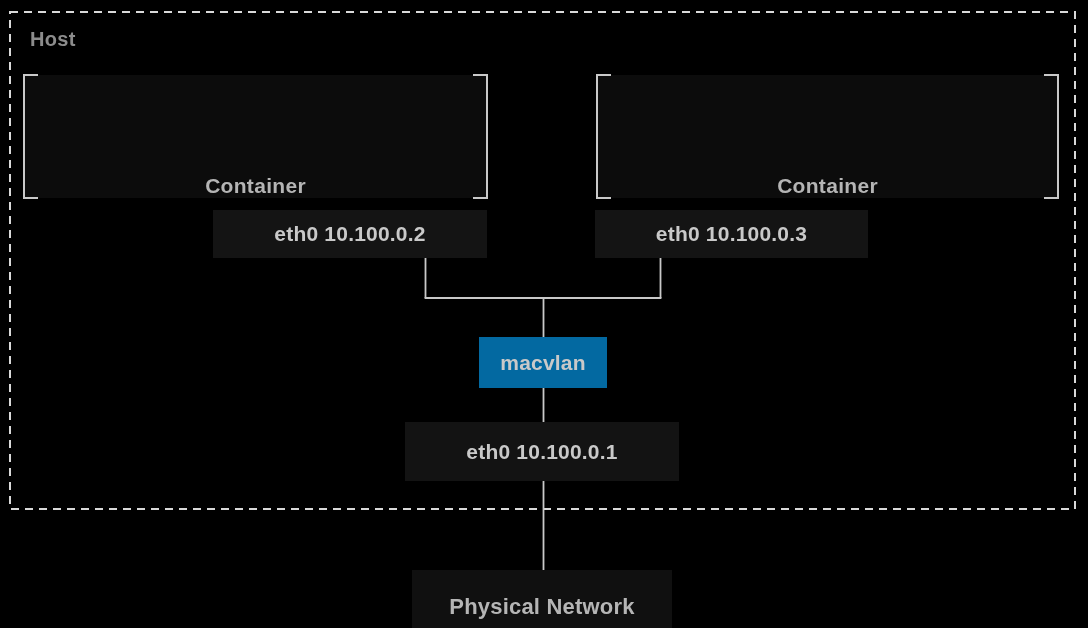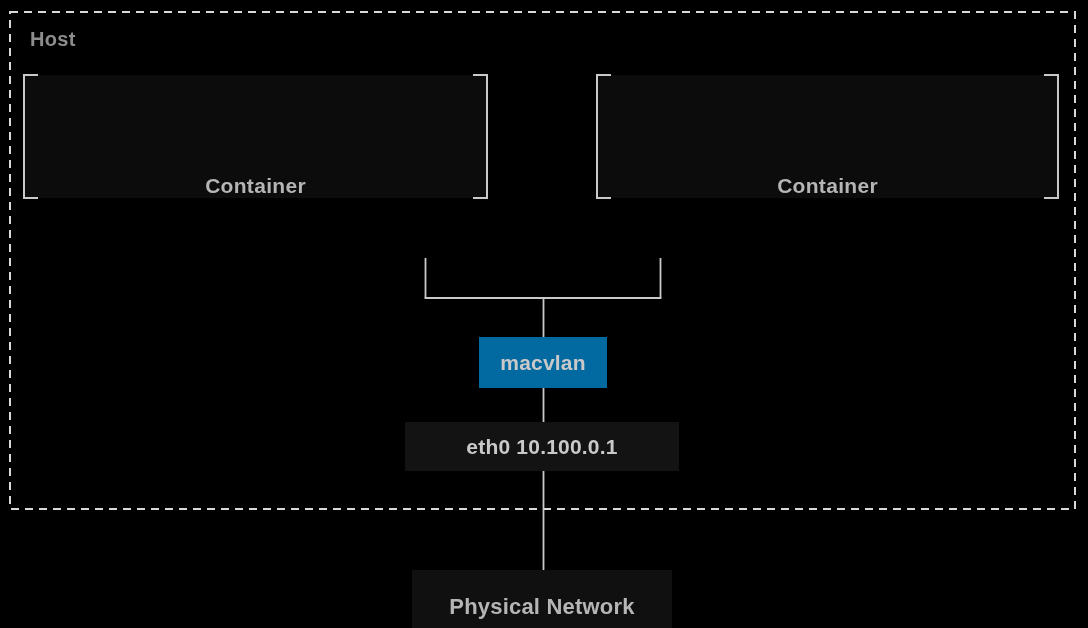--- a/index.html
+++ b/index.html
@@ -72,21 +72,21 @@
     align-items: center;
     justify-content: center;
     font-weight: 700;
     color: #c9c9c9;
     font-size: 21px;
     letter-spacing: 0.2px;
   }
   .eth-box-1 { left: 213px; top: 210px; width: 274px; height: 48px; }
   .eth-box-2 { left: 595px; top: 210px; width: 273px; height: 48px; }
   .macvlan-box { left: 479px; top: 337px; width: 128px; height: 51px; background: #0369a1; }
-  .host-eth-box { left: 405px; top: 422px; width: 274px; height: 49px; background: #131313; }
+  .host-eth-box { left: 405px; top: 422px; width: 274px; height: 59px; background: #131313; }
   .physical-box {
     left: 412px; top: 570px; width: 260px; height: 74px;
     background: #101010;
     color: #b5b5b5;
     font-size: 22px;
   }
 </style>
 </head>
 <body>
 
@@ -116,20 +116,22 @@
     <span class="container-label">Container</span>
     <span class="bracket right"></span>
   </div>
 
   <div class="container-box c2">
     <span class="bracket left"></span>
     <span class="container-label">Container</span>
     <span class="bracket right"></span>
   </div>
 
+  <div class="label-box eth-box-1">eth0 10.100.0.2</div>
+  <div class="label-box eth-box-2">eth0 10.100.0.3</div>
 
   <div class="label-box macvlan-box">macvlan</div>
 
   <div class="label-box host-eth-box">eth0 10.100.0.1</div>
 
   <div class="label-box physical-box">Physical Network</div>
 
 </div>
 
 </body></html>

